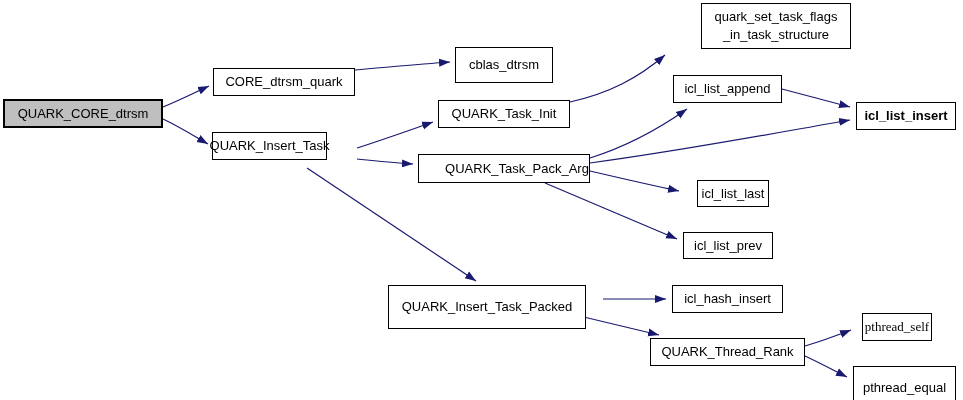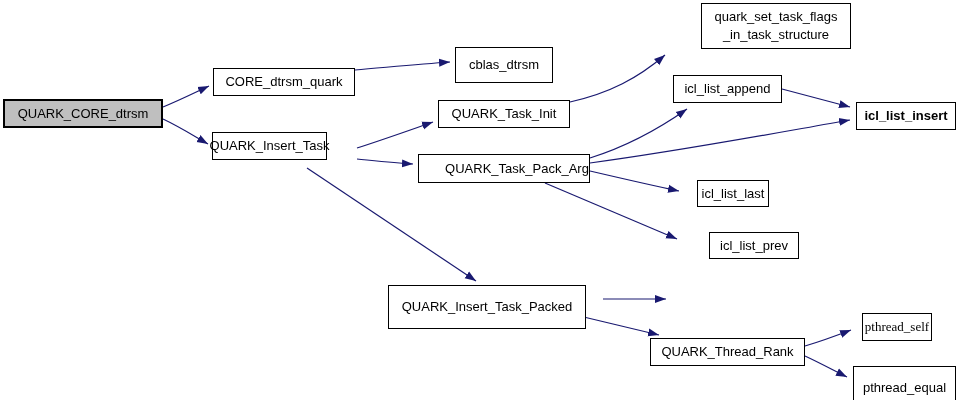--- a/index.html
+++ b/index.html
@@ -89,19 +89,20 @@
   <div class="node" style="left:213px;top:60px;width:142px;height:28px;margin-top:8px;">CORE_dtrsm_quark</div>
   <div class="node" style="left:212px;top:132px;width:115px;height:28px;text-align:right;">QUARK_Insert_Task</div>
   <div class="node" style="left:455px;top:47px;width:98px;height:36px;">cblas_dtrsm</div>
   <div class="node" style="left:438px;top:100px;width:132px;height:28px;">QUARK_Task_Init</div>
   <div class="node" style="left:653px;top:3px;width:150px;height:46px;margin-left:48px;">quark_set_task_flags
 _in_task_structure</div>
   <div class="node" style="left:418px;top:154px;width:172px;height:29px;padding-left:26px;">QUARK_Task_Pack_Arg</div>
   <div class="node" style="left:673px;top:75px;width:109px;height:28px;text-align:center;">icl_list_append</div>
   <div class="node" style="left:856px;top:102px;width:100px;height:28px;font-weight:bold;">icl_list_insert</div>
   <div class="node" style="left:685px;top:180px;width:72px;height:27px;margin-left:12px;">icl_list_last</div>
-  <div class="node" style="left:683px;top:232px;width:90px;height:27px;margin-left:26px;">icl_list_prev</div>
+  <div class="node" style="left:683px;top:232px;width:90px;height:27px;">icl_list_prev</div>
   <div class="node" style="left:388px;top:285px;width:198px;height:44px;">QUARK_Insert_Task_Packed</div>
+  <div class="node" style="left:672px;top:285px;width:111px;height:28px;">icl_hash_insert</div>
   <div class="node" style="left:650px;top:338px;width:155px;height:28px;">QUARK_Thread_Rank</div>
   <div class="node" style="left:862px;top:313px;width:70px;height:28px;font-family:Liberation Serif, serif;">pthread_self</div>
   <div class="node" style="left:853px;top:366px;width:103px;height:44px;">pthread_equal</div>
 
 </div>
 
 </body></html>

